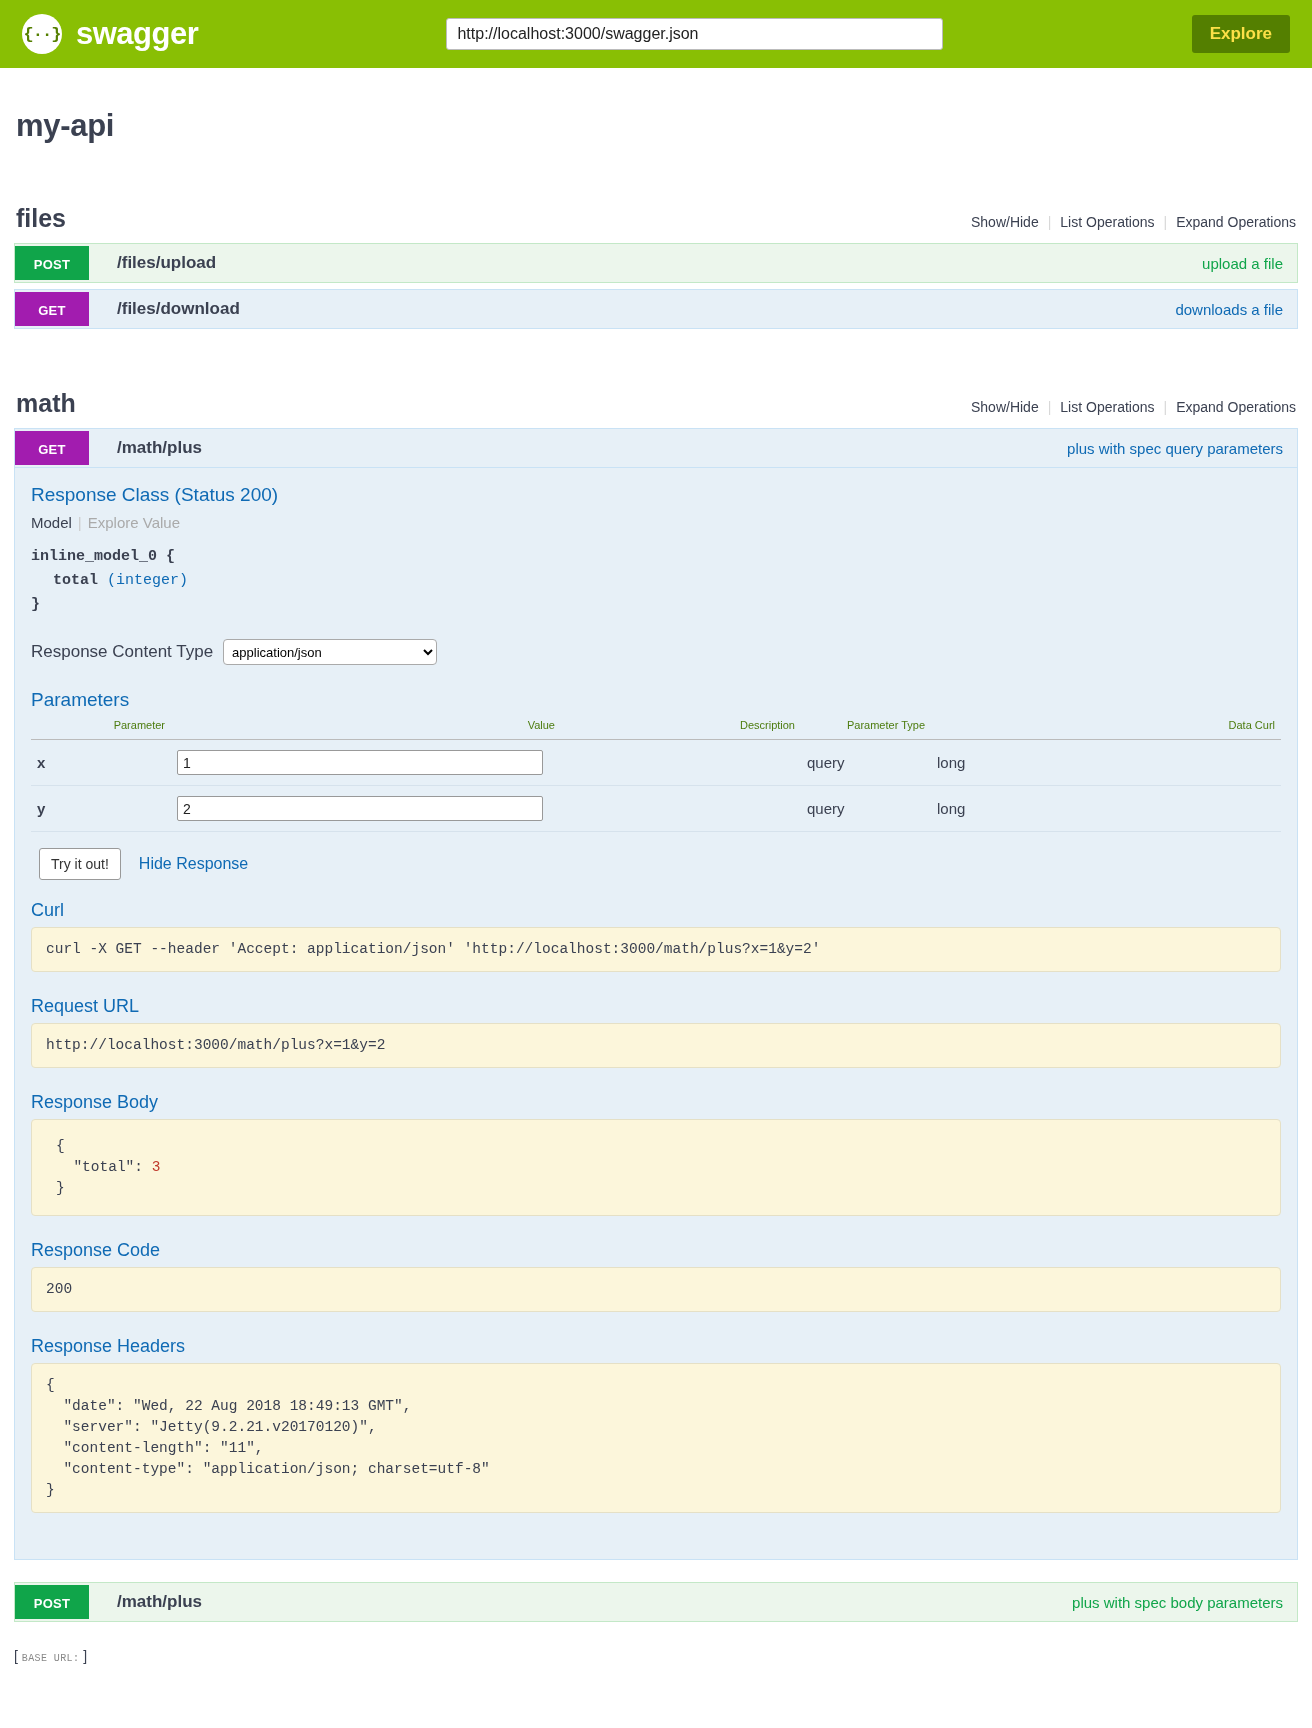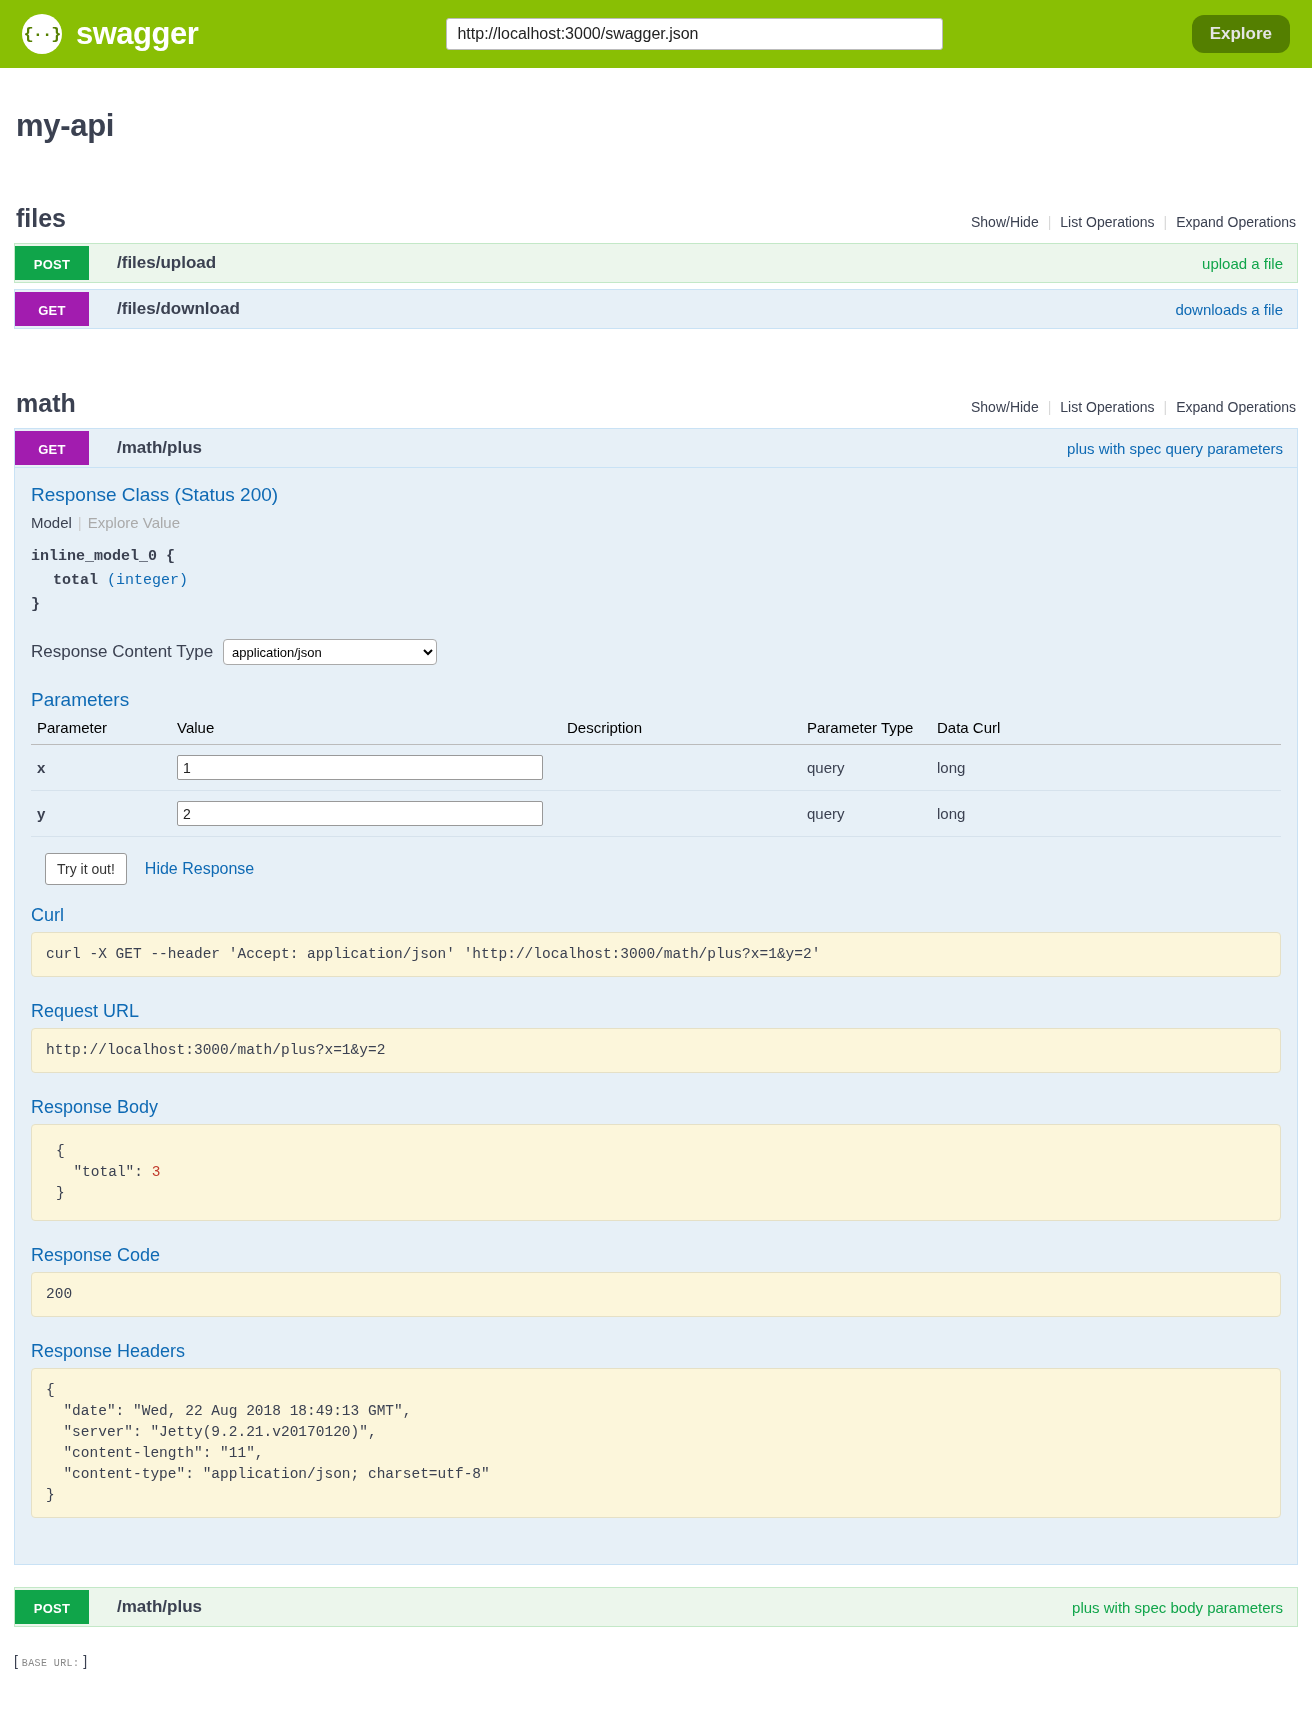--- a/index.html
+++ b/index.html
@@ -44,23 +44,23 @@
     border: 1px solid #bbb;
     border-radius: 3px;
     padding: 4px 10px;
     font-size: 16px;
     font-family: "Liberation Sans", sans-serif;
     color: #222;
     background: #fff;
   }
   .explore-btn {
     background: #547f00;
-    color: #e5e5e5;
+    color: #fde047;
     border: none;
-    border-radius: 12px;
+    border-radius: 3px;
     font-size: 17px;
     font-weight: bold;
     padding: 9px 18px;
     cursor: pointer;
     font-family: "Liberation Sans", sans-serif;
   }
   .topbar-spacer { flex: 1; }
 
   
   .content { padding: 0 14px; }
@@ -192,24 +192,24 @@
     background: #fff;
     font-family: "Liberation Sans", sans-serif;
   }
 
   table.params {
     width: 100%;
     border-collapse: collapse;
     margin-top: 4px;
   }
   table.params th {
-    text-align: left;
-    font-size: 15px;
+    text-align: right;
+    font-size: 11px;
     font-weight: normal;
-    color: #000000;
+    color: #4d7c0f;
     padding: 4px 6px 8px 6px;
     border-bottom: 1px solid #bbb;
   }
   table.params td {
     font-size: 15px;
     padding: 10px 6px;
     border-bottom: 1px solid #d6e2ec;
     vertical-align: middle;
   }
   table.params td.pname { font-weight: bold; width: 140px; }
@@ -225,21 +225,21 @@
     font-size: 14px;
     font-family: "Liberation Sans", sans-serif;
     background: #fff;
     color: #222;
   }
 
   .actions-row {
     display: flex;
     align-items: center;
     gap: 18px;
-    margin: 16px 0 20px 14px;
+    margin: 16px 0 20px 8px;
   }
   .try-btn {
     background: #fff;
     border: 1px solid #999;
     border-radius: 3px;
     padding: 7px 11px;
     font-size: 14px;
     color: #333;
     cursor: pointer;
     font-family: "Liberation Sans", sans-serif;

